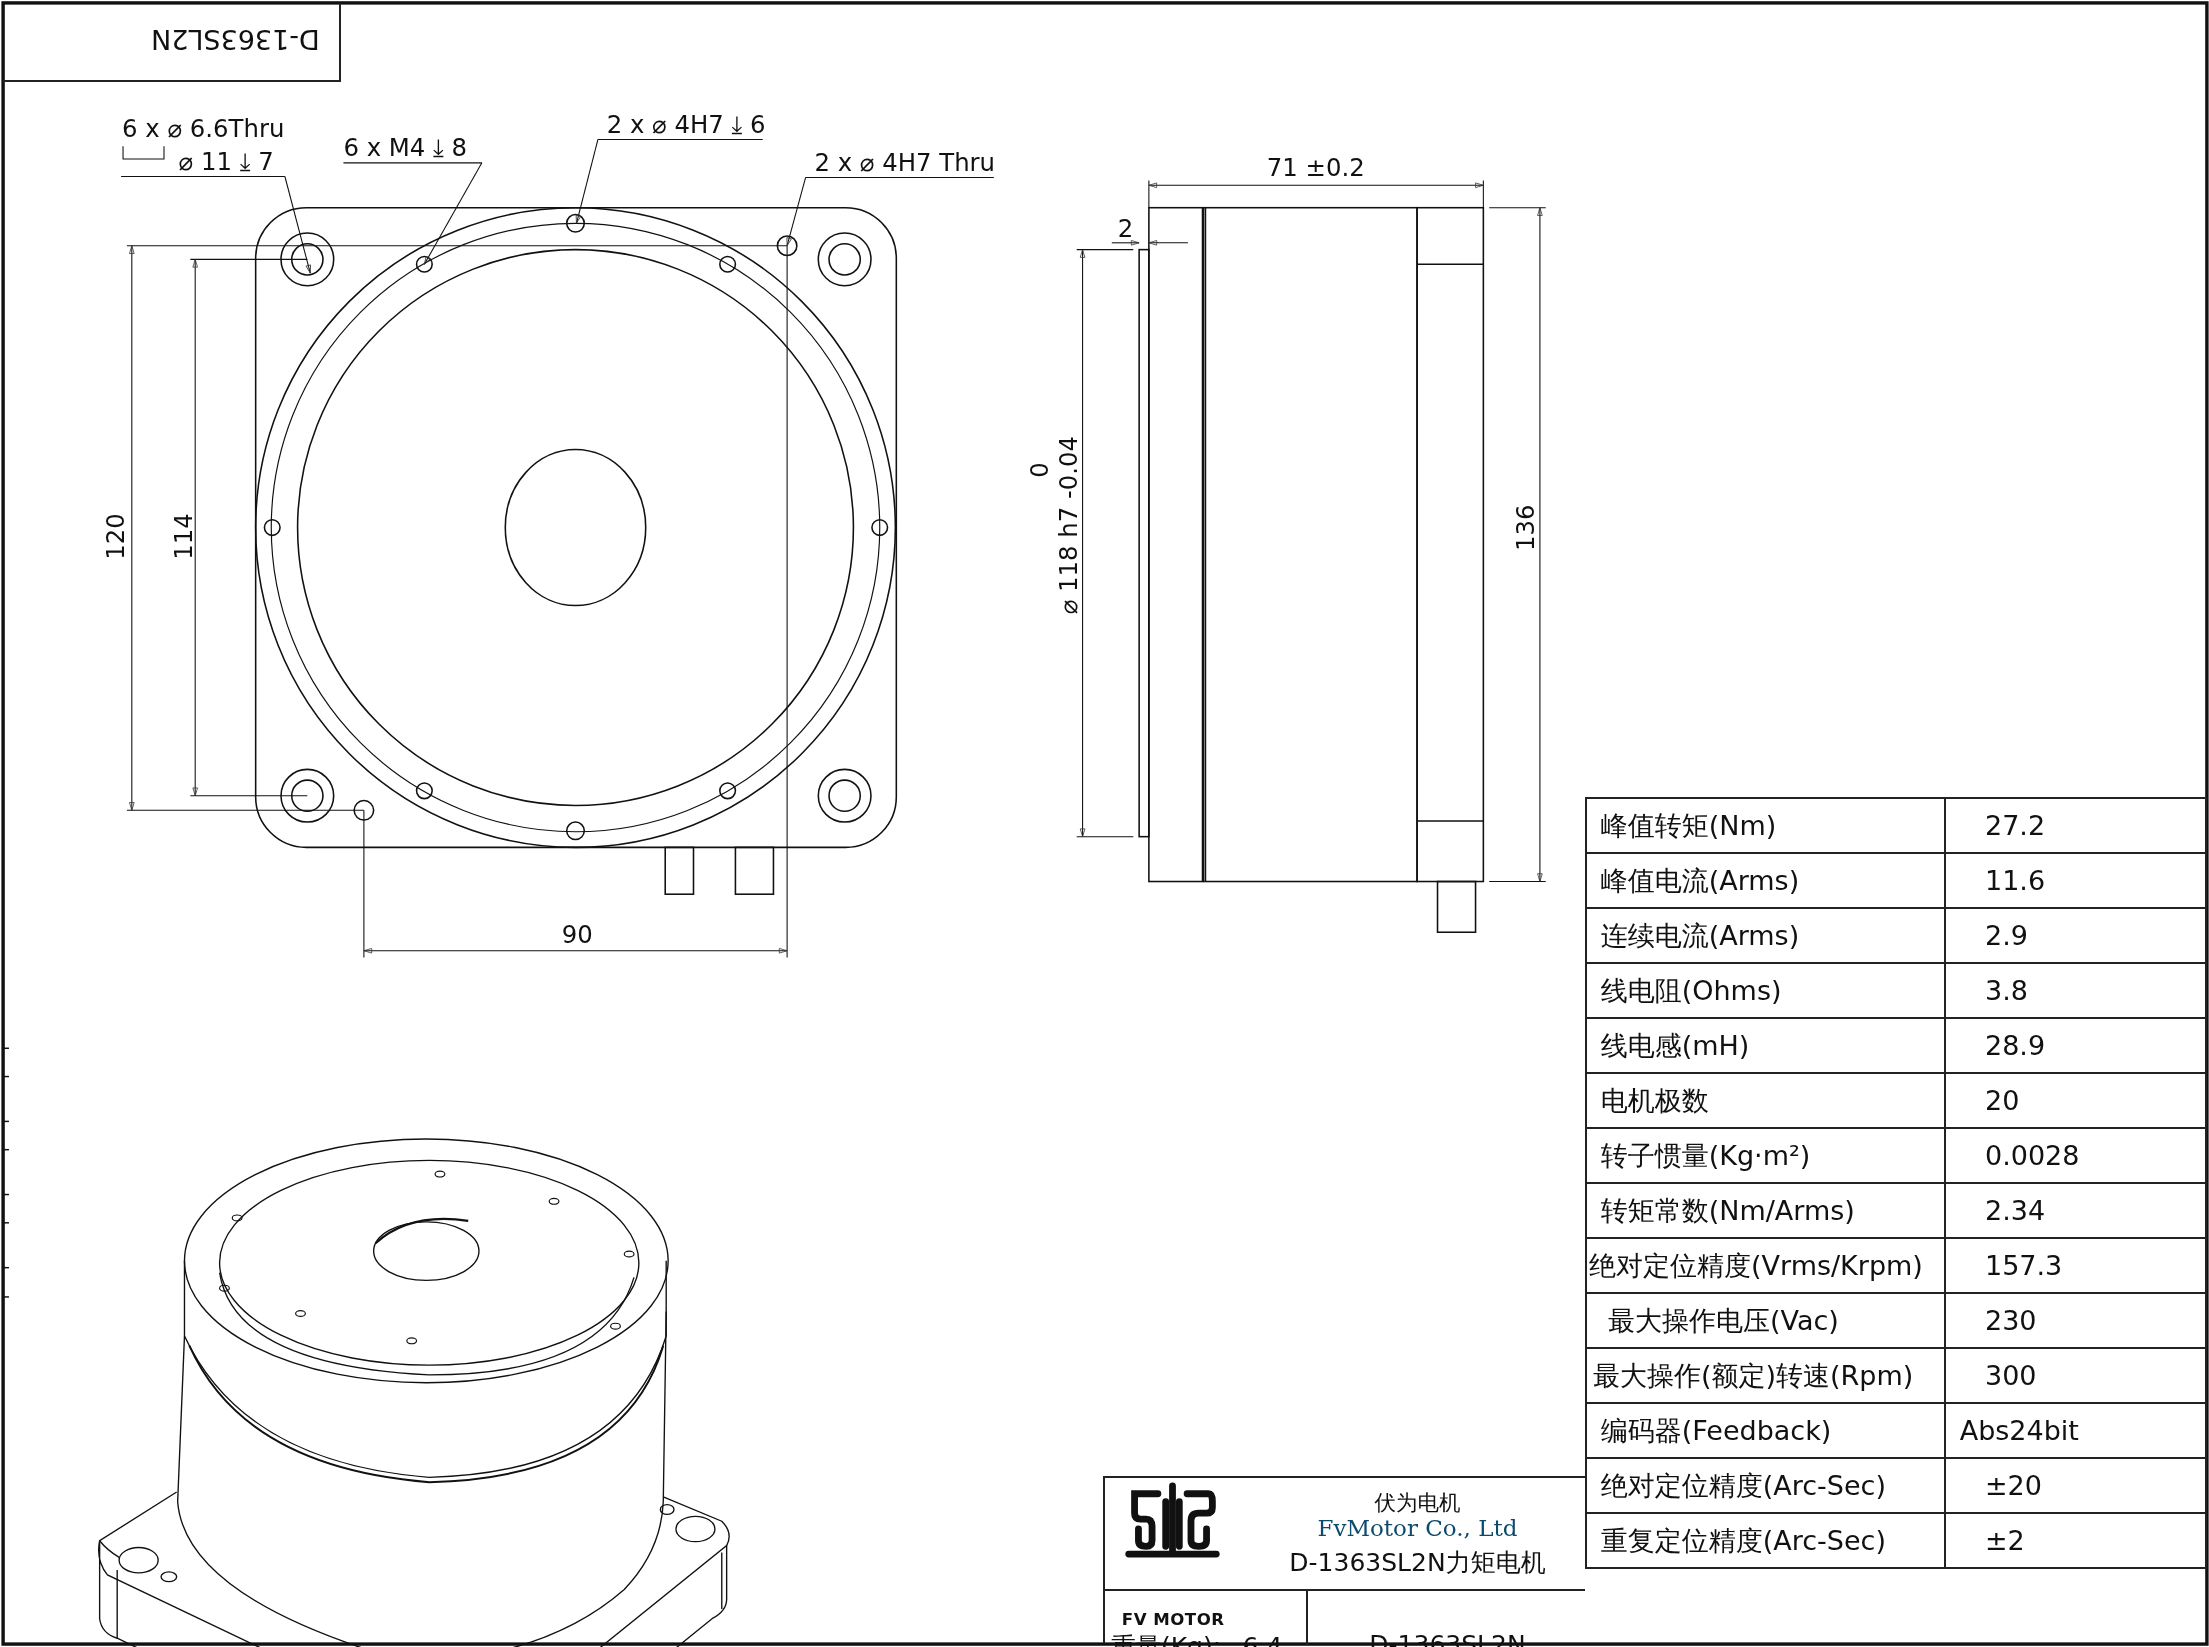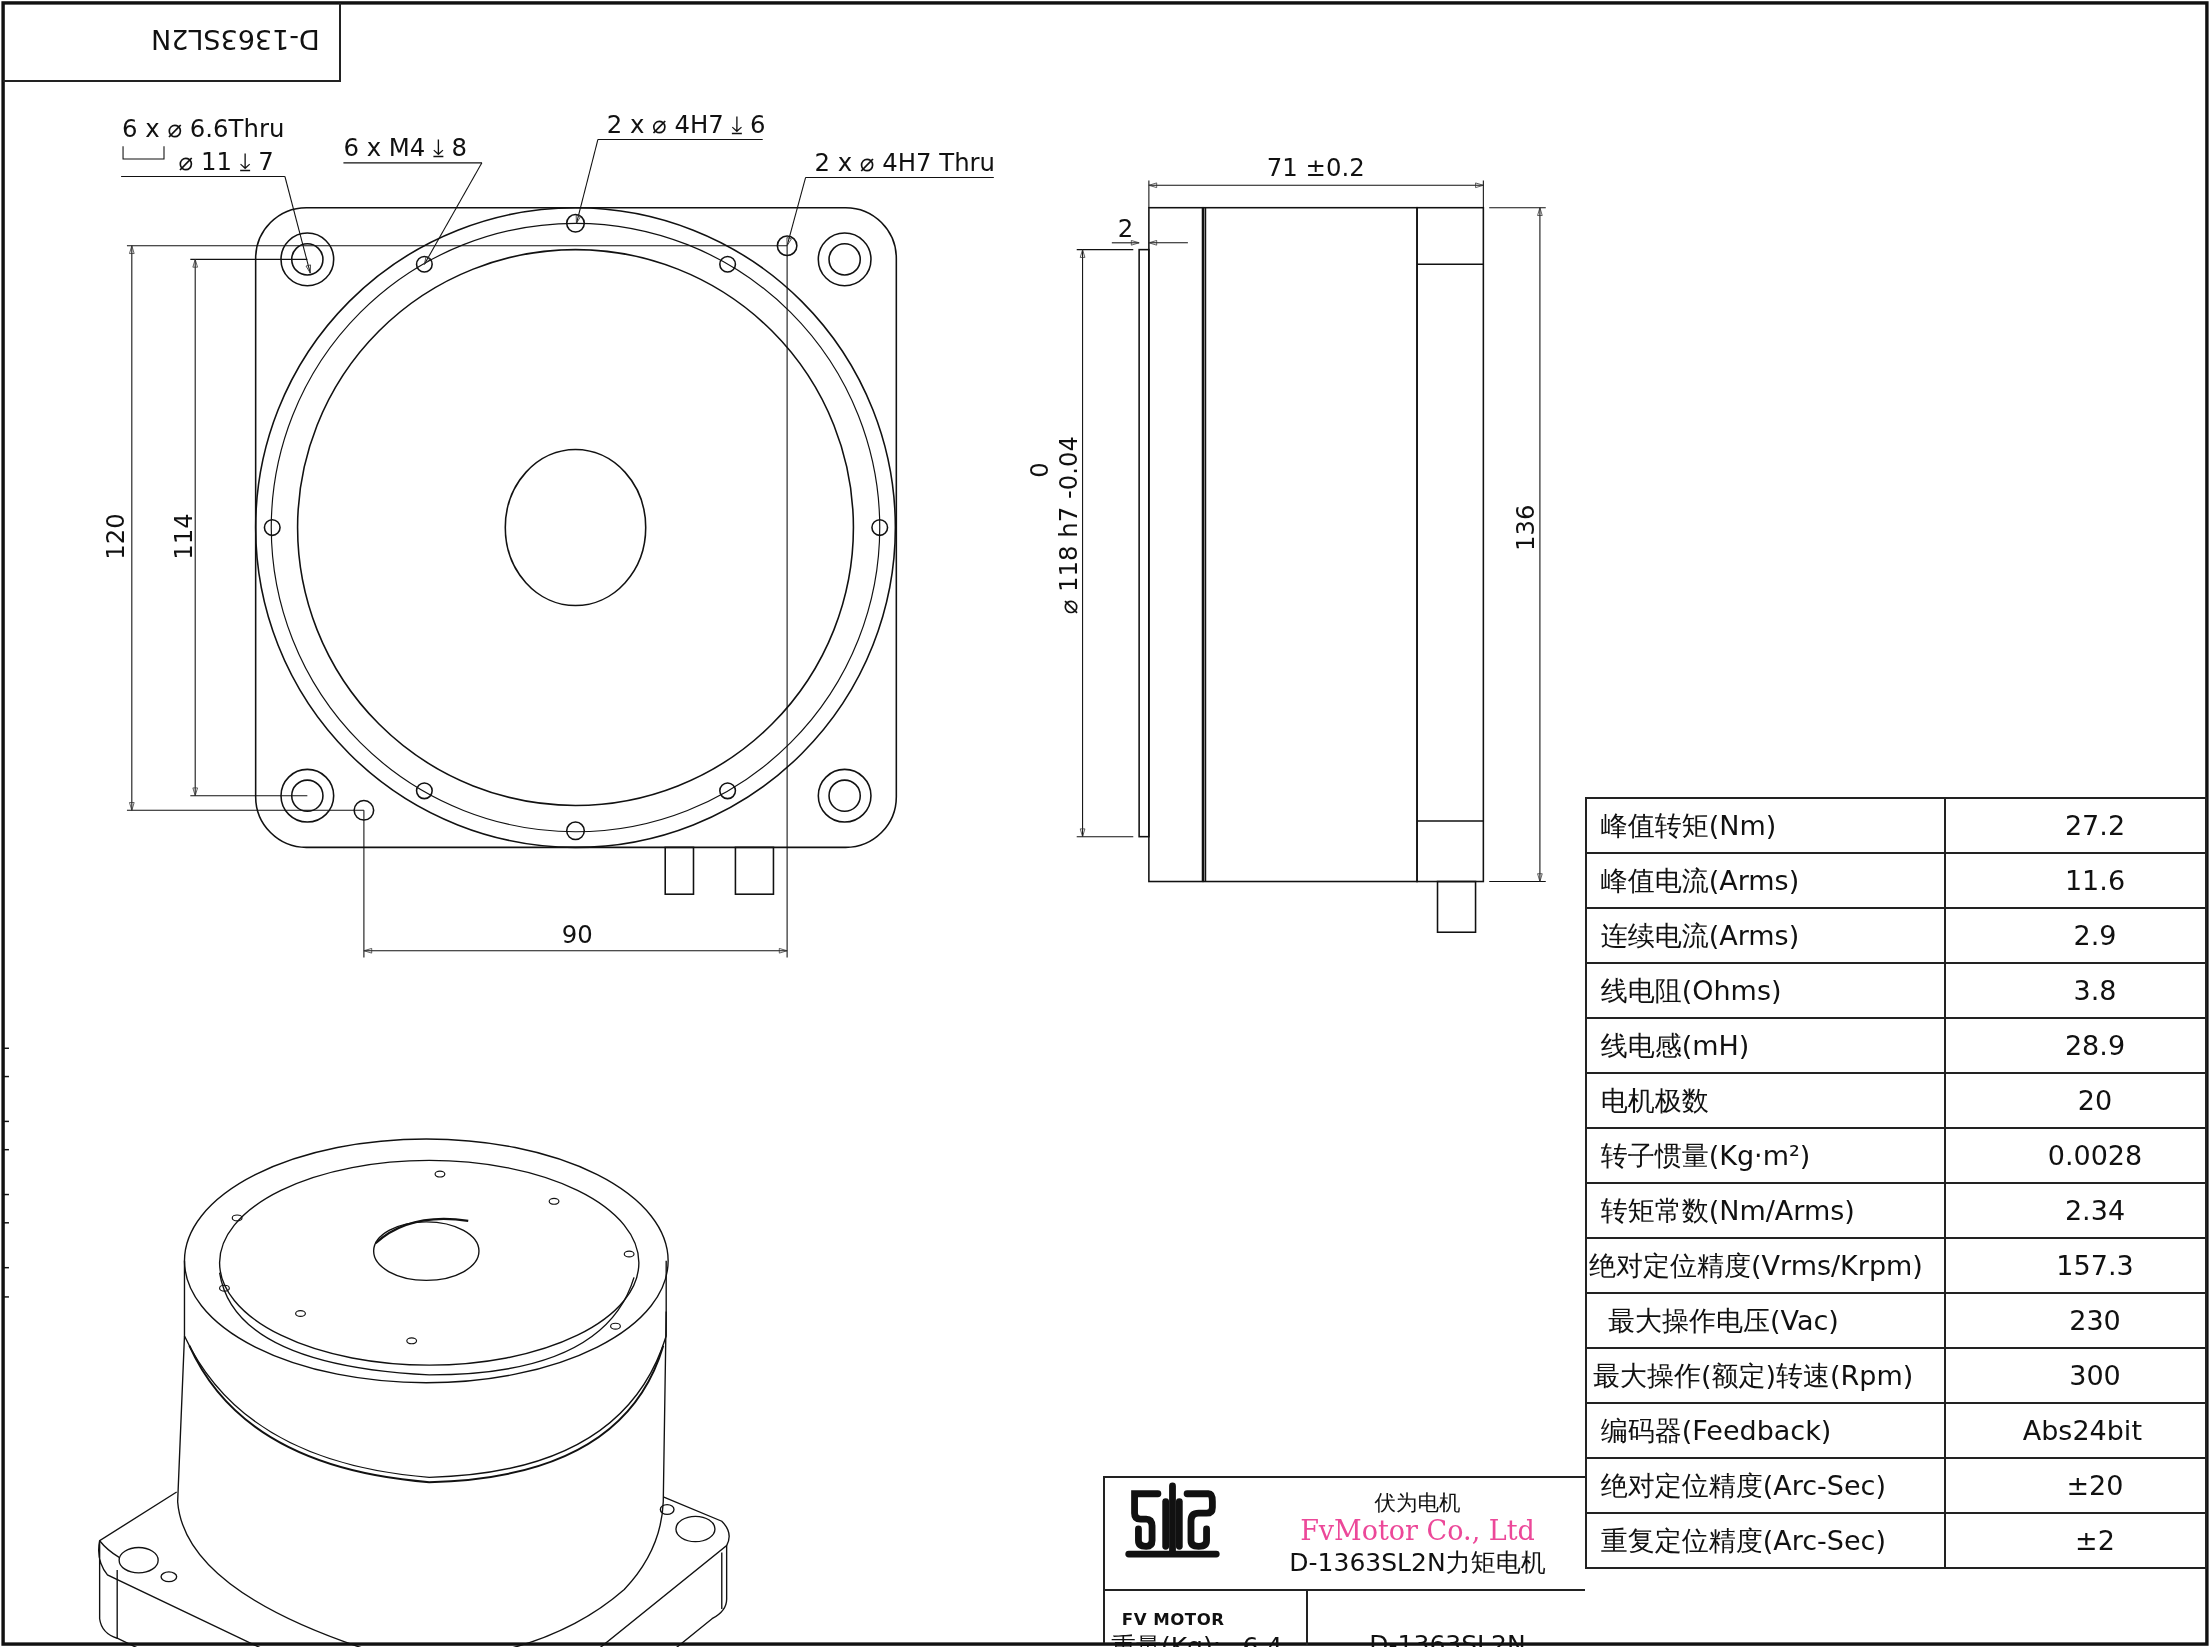--- a/index.html
+++ b/index.html
@@ -4,27 +4,27 @@
 <style>
   html, body { margin: 0; padding: 0; background: #ffffff; }
   body { width: 2210px; height: 1647px; position: relative; overflow: hidden; font-family: "DejaVu Sans", sans-serif; color: #111; }
   #sheet { position: absolute; left: 0; top: 0; width: 2210px; height: 1647px; }
   svg text { font-family: "DejaVu Sans", sans-serif; fill: #111; }
   .dim-text { font-size: 25px; }
   .callout-text { font-size: 25px; }
   .spec-table { position: absolute; left: 1585px; top: 797px; width: 622px; border-collapse: collapse; }
   .spec-table td { border: 2px solid #222; height: 53px; padding: 0; font-size: 27px; vertical-align: middle; white-space: nowrap; }
   .spec-table td.k { width: 336px; padding-left: 13.7px; }
-  .spec-table td.v { padding-left: 39px; text-align: center; }
+  .spec-table td.v { padding-left: 39px; }
   .title-block { position: absolute; left: 1103px; top: 1476px; width: 482px; height: 167px; border-top: 2px solid #222; border-left: 2px solid #222; box-sizing: border-box; }
   .tb-top { position: absolute; left: 0; top: 0; width: 480px; height: 111px; border-bottom: 2px solid #222; }
   .tb-logo { position: absolute; left: 13.7px; top: 2px; width: 107px; height: 107px; }
   .tb-logo-text { position: absolute; left: 0; top: 82px; width: 109px; text-align: center; font-weight: bold; font-size: 16.6px; letter-spacing: 0.5px; margin-top: 48px; }
   .tb-cn { position: absolute; left: 137px; top: 9.8px; width: 351px; text-align: center; font-size: 21.5px; }
-  .tb-en { position: absolute; left: 137px; top: 37px; width: 351px; text-align: center; font-size: 27px; color: #ec4899; font-family: "DejaVu Serif", serif; }
+  .tb-en { position: absolute; left: 137px; top: 37px; width: 351px; text-align: center; font-size: 23px; color: #0c4a6e; font-family: "DejaVu Serif", serif; }
   .tb-model-cn { position: absolute; left: 137px; top: 68px; width: 351px; text-align: center; font-size: 25px; }
   .tb-bottom { position: absolute; left: 0; top: 113px; width: 480px; height: 52px; margin-top: 27px; }
   .tb-weight { position: absolute; left: 5.9px; top: 11.7px; font-size: 25px; }
   .tb-weight-val { margin-left: 21.5px; }
   .tb-vline { position: absolute; left: 201px; top: 113px; width: 2px; height: 54px; background: #222; }
   .tb-model { position: absolute; left: 205px; top: 11.7px; width: 275px; text-align: center; font-size: 25px; }
   .flip-box { position: absolute; left: 2.9px; top: 2.9px; width: 338px; height: 79px; border-right: 2px solid #222; border-bottom: 2px solid #222; box-sizing: border-box; }
   .flip-text { position: absolute; right: 19.5px; top: 21.5px; font-size: 27px; transform: rotate(180deg); }
 </style>
 </head>

